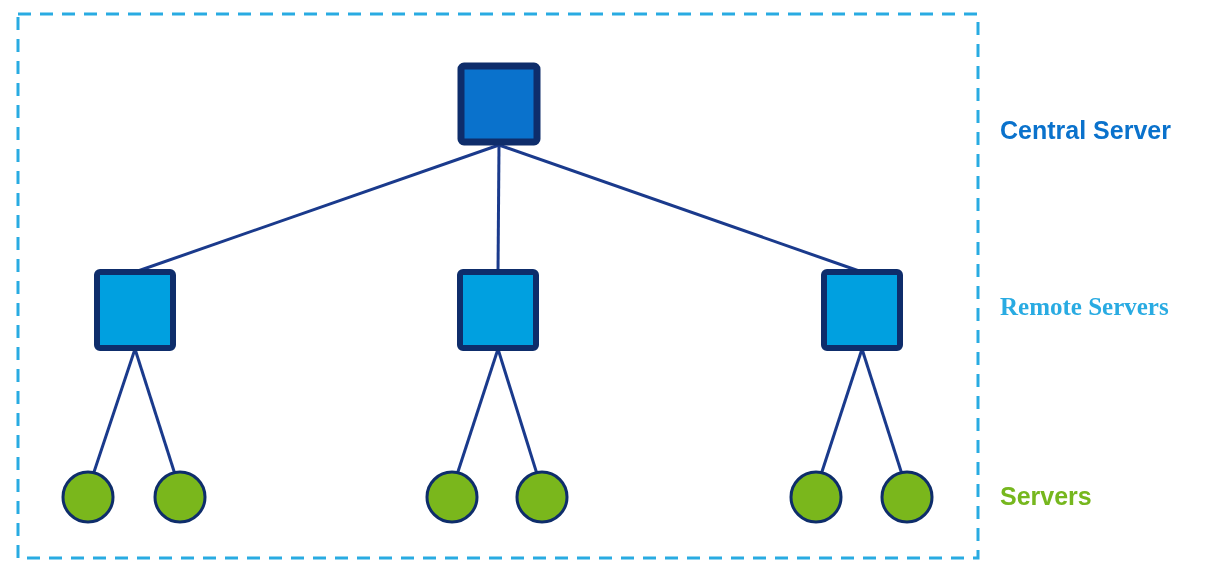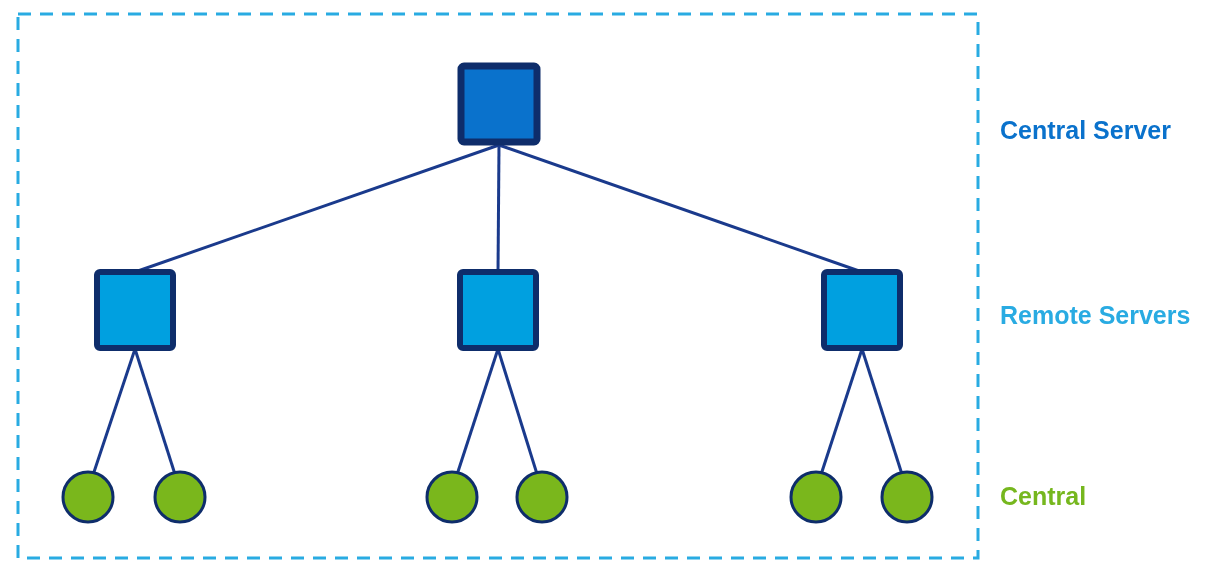--- a/index.html
+++ b/index.html
@@ -50,21 +50,21 @@
   }
   .tier-label {
     position: absolute;
     left: 1000px;
     font-weight: bold;
     font-size: 25px;
     line-height: 30px;
     white-space: nowrap;
   }
   .tier-label.central { top: 91px;  color: var(--central_label, #0a72cc); margin-top: 24px; }
-  .tier-label.remote  { top: 300px; color: var(--remote_label, #29abe2); }
+  .tier-label.remote  { top: 292px; color: var(--remote_label, #29abe2); font-family: Liberation Serif, serif; }
   .tier-label.poller  { top: 481px; color: var(--poller_label, #76b71e); }
 </style>
 </head>
 <body>
 
 <div class="stage">
 
   <svg class="diagram-svg" viewBox="0 0 1211 581">
 
     <rect class="boundary" x="18" y="14" width="960" height="544"></rect>
@@ -89,15 +89,15 @@
     <circle class="poller-node" cx="88" cy="497" r="25"></circle>
     <circle class="poller-node" cx="180" cy="497" r="25"></circle>
     <circle class="poller-node" cx="452" cy="497" r="25"></circle>
     <circle class="poller-node" cx="542" cy="497" r="25"></circle>
     <circle class="poller-node" cx="816" cy="497" r="25"></circle>
     <circle class="poller-node" cx="907" cy="497" r="25"></circle>
   </svg>
 
   <div class="tier-label central">Central Server</div>
   <div class="tier-label remote">Remote Servers</div>
-  <div class="tier-label poller">Central</div>
+  <div class="tier-label poller">Servers</div>
 
 </div>
 
 </body></html>

